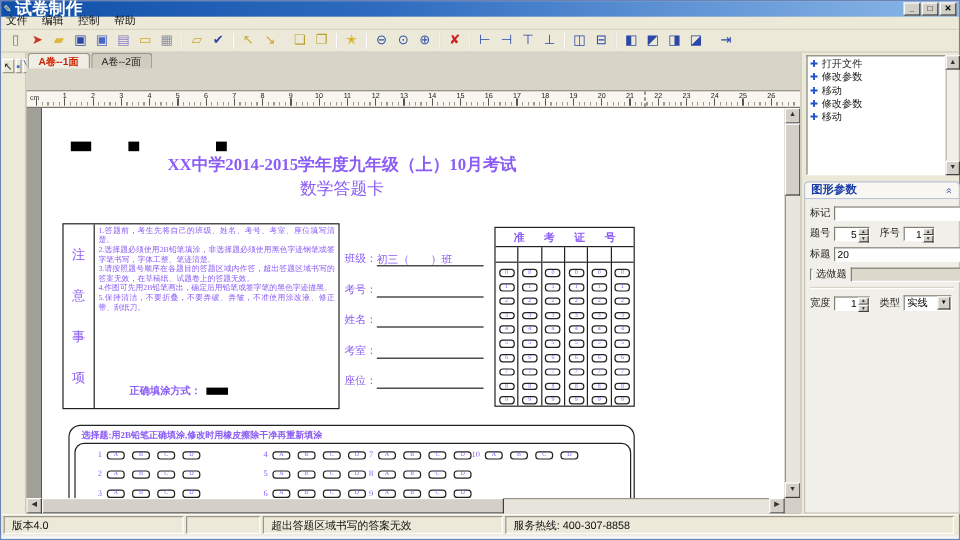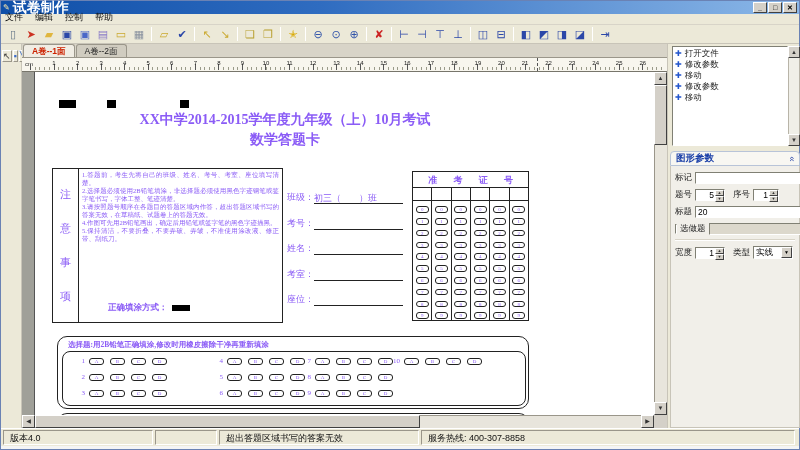--- a/index.html
+++ b/index.html
@@ -24,40 +24,40 @@
 
   
   .main { flex:1 1 auto; display:flex; position:relative; background:#ece9d8; min-height:0; }
 
   
   .left-toolbar { width:21px; background:#ece9d8; border-right:1px solid #c8c4b8; padding-top:1px; flex:0 0 auto; }
   .lt-btn { width:18px; height:15px; margin:0 0 1px 1px; background:#ece9d8; border:1px solid; border-color:#fff #9a968a #9a968a #fff; text-align:center; font-size:9px; line-height:13px; }
 
   
   .center-col { width:645px; display:flex; flex-direction:column; flex:0 0 auto; min-height:0; }
-  .tabbar { height:14px; background:#d8d4c8; display:flex; align-items:flex-end; padding-left:1px; border-bottom:1px solid #9a968a; flex:0 0 auto; }
+  .tabbar { height:32px; background:#d8d4c8; display:flex; align-items:flex-start; padding-left:1px; border-bottom:1px solid #9a968a; flex:0 0 auto; }
   .tab { height:13px; padding:0 8px; font-size:8.5px; line-height:13px; background:#d0ccc0; border:1px solid #9a968a; border-bottom:none; border-radius:3px 3px 0 0; margin-right:1px; color:#222; }
   .tab.active { background:#f0ede4; color:#cc2200; font-weight:bold; }
 
   .canvas { position:relative; flex:1 1 auto; background:#a0a099; overflow:hidden; }
   .ruler { position:absolute; left:0; top:0; width:645px; height:14px; background:#f8f6ee; border-bottom:1px solid #77756b; }
   .ruler-unit { position:absolute; left:3px; top:3px; font-size:6px; color:#333; }
   .ruler-num { position:absolute; top:2px; width:12px; text-align:center; font-size:6px; color:#222; }
   .ruler-minor { position:absolute; left:8px; right:2px; bottom:1px; height:3px; background:repeating-linear-gradient(90deg,#9a9a8a 0 1px,transparent 1px 4.71px); }
   .ruler-major { position:absolute; left:8px; right:2px; bottom:1px; height:6px; background:repeating-linear-gradient(90deg,#555 0 1px,transparent 1px 23.55px); }
   .ruler-break { position:absolute; left:515px; top:0; height:13px; border-left:1px dashed #555; }
 
   
   .page { position:absolute; left:12px; top:14px; width:620px; height:344px; background:#fff; border-left:1px solid #555; overflow:hidden; font-family:"Liberation Serif",serif; color:#8b5cf6; }
   .reg-mark { position:absolute; background:#000; }
   .m1 { left:24px; top:28px; width:17px; height:8px; }
   .m2 { left:72px; top:28px; width:9px; height:8px; }
   .m3 { left:145px; top:28px; width:9px; height:8px; }
   .doc-title { position:absolute; left:30px; top:39px; width:440px; text-align:center; font-size:14px; font-weight:600; }
-  .doc-subtitle { position:absolute; left:30px; top:59px; width:440px; text-align:center; font-size:14px; font-weight:700; }
+  .doc-subtitle { position:absolute; left:30px; top:59px; width:440px; text-align:center; font-size:14px; font-weight:400; }
 
   .notice-box { position:absolute; left:17px; top:96px; width:231px; height:155px; border:1px solid #222; display:flex; }
   .notice-left { width:26px; border-right:1px solid #222; display:flex; flex-direction:column; justify-content:space-around; align-items:center; padding:8px 0; font-size:11px; }
   .notice-right { flex:1; padding:2px 3px; display:flex; flex-direction:column; }
   .notice-item { font-size:6.5px; line-height:8px; text-align:justify; }
   .fill-row { margin-top:auto; padding:0 0 6px 26px; font-size:8.5px; font-weight:600; display:flex; align-items:center; }
   .black-mark { display:inline-block; width:18px; height:6px; background:#000; margin-left:4px; }
 
   .fields { position:absolute; left:252px; top:119px; width:116px; }
   .field-row { display:flex; align-items:flex-end; height:13px; margin-bottom:12.5px; }

